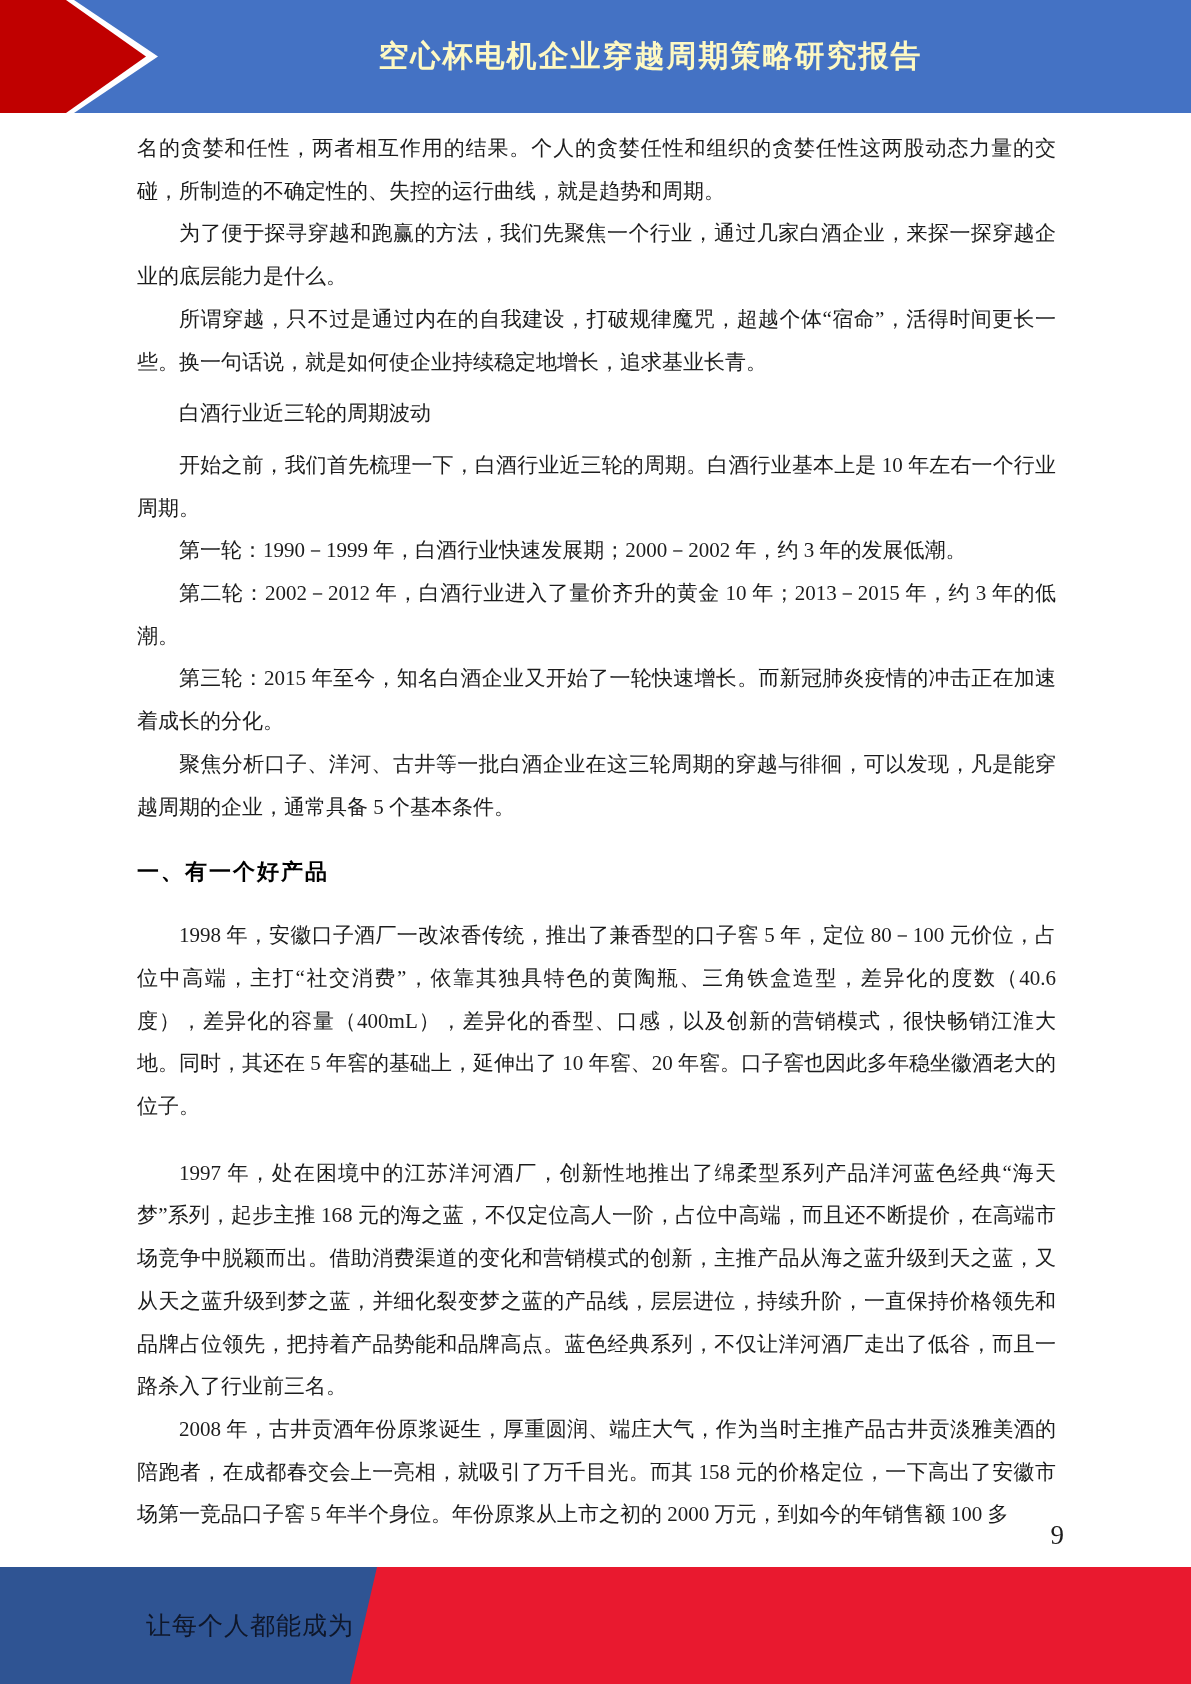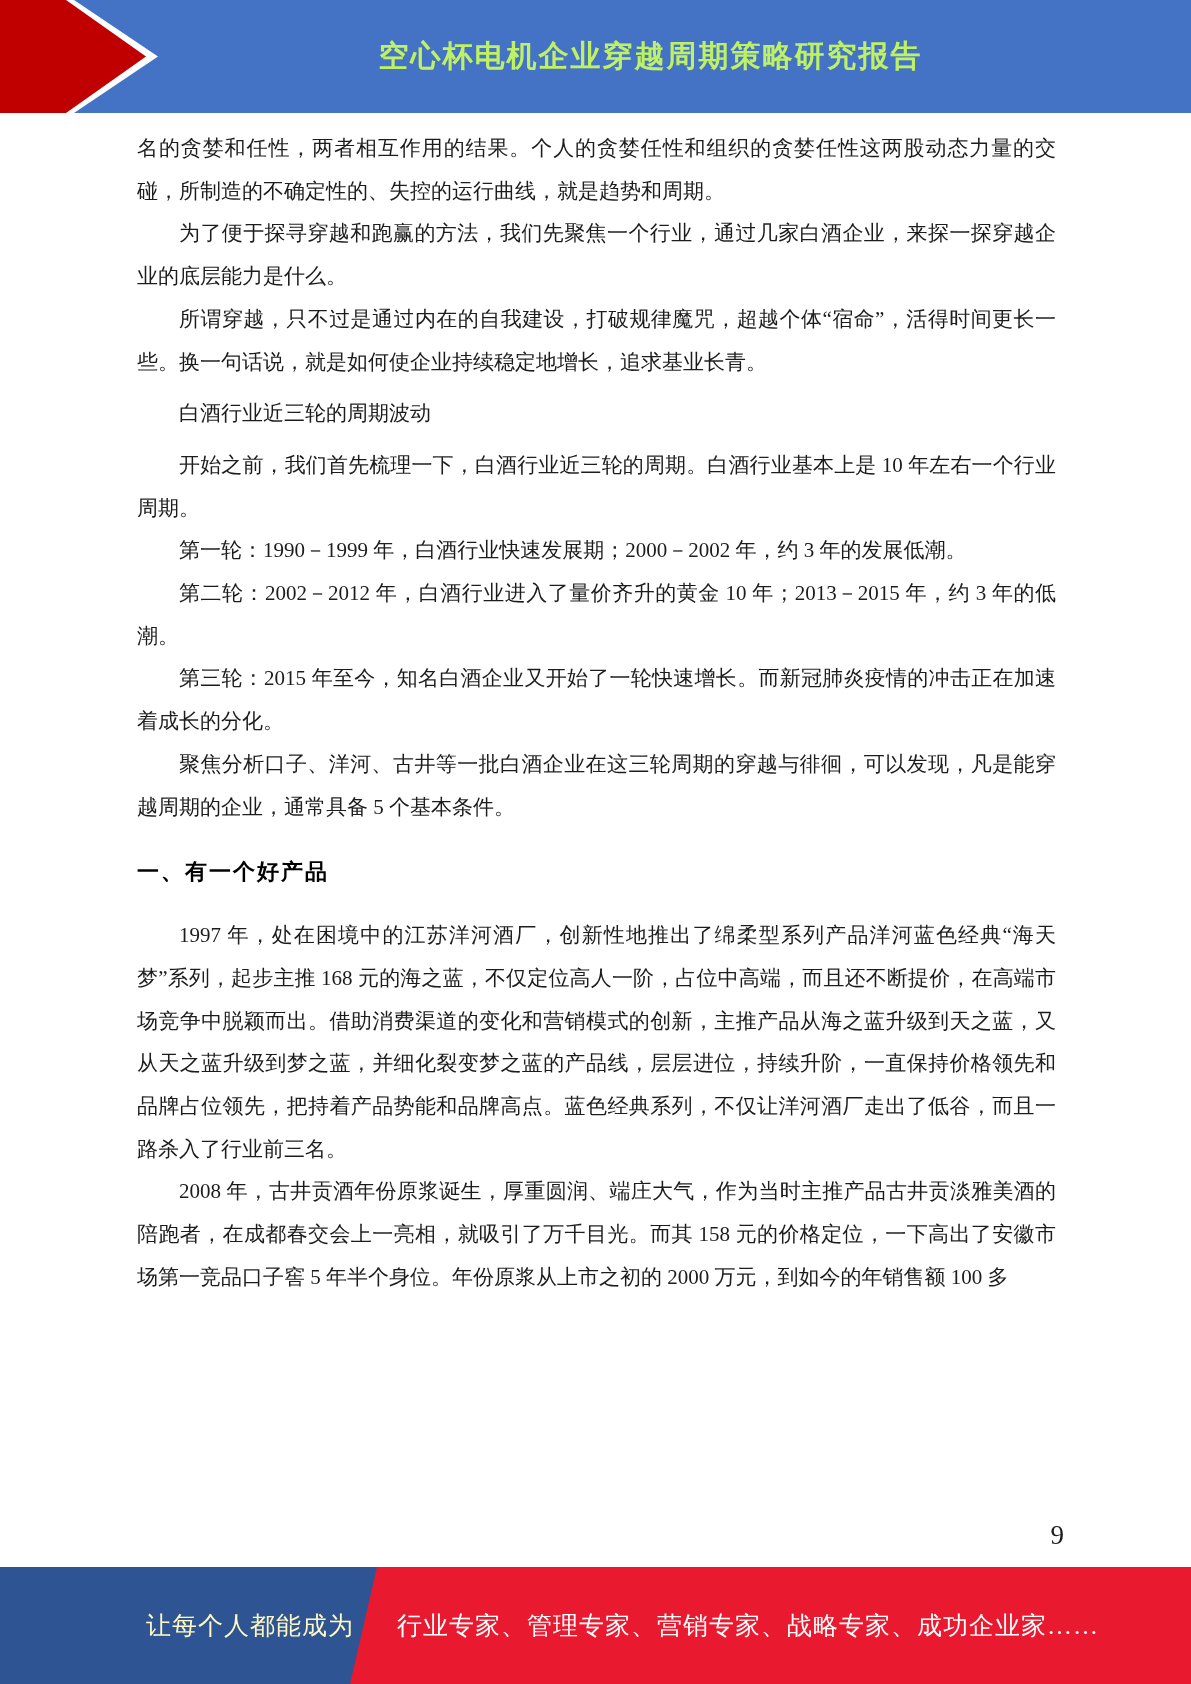--- a/index.html
+++ b/index.html
@@ -15,21 +15,21 @@
   
   .header {
     position:absolute; top:0; left:0;
     width:1191px; height:113px;
     background:var(--header-blue);
   }
   .header-arrow { position:absolute; top:0; left:0; width:170px; height:113px; }
   .header-title {
     position:absolute; top:0; left:170px; right:60px; height:100%;
     display:flex; align-items:center; justify-content:center;
-    color:#bef264;
+    color:#fef9c3;
     font-family:"Liberation Sans","DejaVu Sans",sans-serif;
     font-weight:bold; font-size:30px; letter-spacing:2px;
     white-space:nowrap;
   }
 
   
   .body-text {
     position:absolute; top:113px; left:137px;
     width:919px;
     padding-top:14px;
@@ -63,21 +63,21 @@
     background:var(--footer-red);
   }
   .footer-blue {
     position:absolute; top:0; left:0; width:420px; height:117px;
     background:var(--footer-blue);
     clip-path:polygon(0 0, 377px 0, 350px 117px, 0 117px);
   }
   .footer-left-text {
     position:absolute; left:146px; top:0; width:205px; height:117px;
     display:flex; align-items:center; justify-content:flex-start;
-    color:#fef9c3; font-size:25px; letter-spacing:1px; white-space:nowrap;
+    color:#0f172a; font-size:25px; letter-spacing:1px; white-space:nowrap;
   }
   .footer-right-text {
     position:absolute; left:397px; top:0; right:20px; height:117px;
     display:flex; align-items:center; justify-content:flex-start;
     color:#ffffff; font-size:25px; letter-spacing:1px; white-space:nowrap;
   }
 </style>
 </head>
 <body>
 
@@ -95,25 +95,25 @@
       <p class="continuation">名的贪婪和任性，两者相互作用的结果。个人的贪婪任性和组织的贪婪任性这两股动态力量的交碰，所制造的不确定性的、失控的运行曲线，就是趋势和周期。</p>
       <p>为了便于探寻穿越和跑赢的方法，我们先聚焦一个行业，通过几家白酒企业，来探一探穿越企业的底层能力是什么。</p>
       <p>所谓穿越，只不过是通过内在的自我建设，打破规律魔咒，超越个体“宿命”，活得时间更长一些。换一句话说，就是如何使企业持续稳定地增长，追求基业长青。</p>
       <p class="section-label">白酒行业近三轮的周期波动</p>
       <p>开始之前，我们首先梳理一下，白酒行业近三轮的周期。白酒行业基本上是 10 年左右一个行业周期。</p>
       <p>第一轮：1990－1999 年，白酒行业快速发展期；2000－2002 年，约 3 年的发展低潮。</p>
       <p>第二轮：2002－2012 年，白酒行业进入了量价齐升的黄金 10 年；2013－2015 年，约 3 年的低潮。</p>
       <p>第三轮：2015 年至今，知名白酒企业又开始了一轮快速增长。而新冠肺炎疫情的冲击正在加速着成长的分化。</p>
       <p>聚焦分析口子、洋河、古井等一批白酒企业在这三轮周期的穿越与徘徊，可以发现，凡是能穿越周期的企业，通常具备 5 个基本条件。</p>
       <h2 class="section-heading">一、有一个好产品</h2>
+      <p>1998 年，安徽口子酒厂一改浓香传统，推出了兼香型的口子窖 5 年，定位 80－100 元价位，占位中高端，主打“社交消费”，依靠其独具特色的黄陶瓶、三角铁盒造型，差异化的度数（40.6 度），差异化的容量（400mL），差异化的香型、口感，以及创新的营销模式，很快畅销江淮大地。同时，其还在 5 年窖的基础上，延伸出了 10 年窖、20 年窖。口子窖也因此多年稳坐徽酒老大的位子。</p>
       <p class="gap-before">1997 年，处在困境中的江苏洋河酒厂，创新性地推出了绵柔型系列产品洋河蓝色经典“海天梦”系列，起步主推 168 元的海之蓝，不仅定位高人一阶，占位中高端，而且还不断提价，在高端市场竞争中脱颖而出。借助消费渠道的变化和营销模式的创新，主推产品从海之蓝升级到天之蓝，又从天之蓝升级到梦之蓝，并细化裂变梦之蓝的产品线，层层进位，持续升阶，一直保持价格领先和品牌占位领先，把持着产品势能和品牌高点。蓝色经典系列，不仅让洋河酒厂走出了低谷，而且一路杀入了行业前三名。</p>
       <p>2008 年，古井贡酒年份原浆诞生，厚重圆润、端庄大气，作为当时主推产品古井贡淡雅美酒的陪跑者，在成都春交会上一亮相，就吸引了万千目光。而其 158 元的价格定位，一下高出了安徽市场第一竞品口子窖 5 年半个身位。年份原浆从上市之初的 2000 万元，到如今的年销售额 100 多</p>
     </div>
 
   <div class="page-number">9</div>
 
   <div class="footer">
     <div class="footer-blue"></div>
     <div class="footer-left-text">让每个人都能成为</div>
-    <div class="footer-right-text">行业专家、管理专家、营销专家、战略专家、成功企业家……</div>
   </div>
 
 </div>
 
 </body></html>

